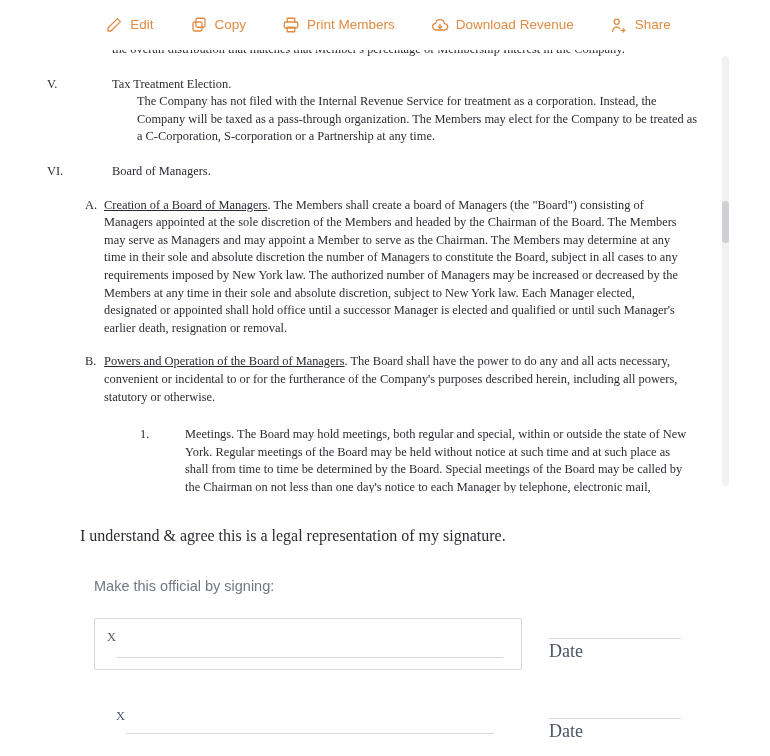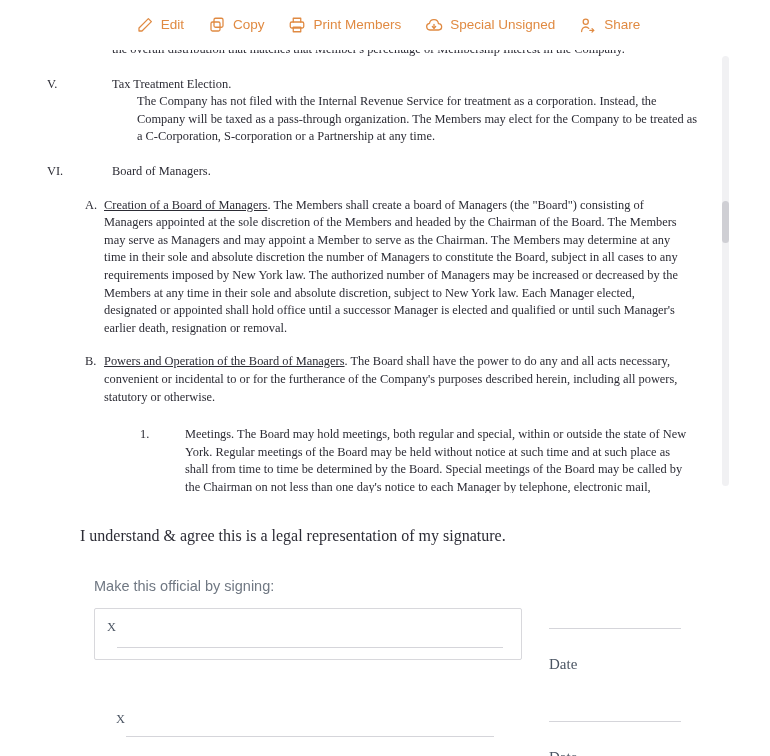--- a/index.html
+++ b/index.html
@@ -14,21 +14,21 @@
     font-family: "Liberation Sans", sans-serif;
     -webkit-font-smoothing: antialiased;
   }
 
   
   .toolbar {
     height: 50px;
     display: flex;
     align-items: center;
     justify-content: center;
-    gap: 0px;
+    gap: 12px;
     background: #ffffff;
     padding-left: 6px;
   }
   .tool-btn {
     display: flex;
     align-items: center;
     gap: 7px;
     color: #e08a42;
     padding: 4px 12px;
     cursor: pointer;
@@ -141,21 +141,21 @@
 
   
   .sign-block {
     margin: 33px 0 0 94px;
     width: 560px;
   }
   .sign-heading {
     font-family: "Liberation Sans", sans-serif;
     font-size: 14.5px;
     color: #707883;
-    margin-bottom: 14px;
+    margin-bottom: 24px;
   }
   .sign-row {
     display: flex;
     align-items: flex-start;
     margin-bottom: 28px;
   }
   .sig-field {
     width: 428px;
     flex: 0 0 428px;
     height: 52px;
@@ -185,23 +185,23 @@
     width: 132px;
     flex: 0 0 132px;
     padding-top: 20px;
   }
   .date-line {
     border-bottom: 1px solid #d5d5da;
     height: 1px;
   }
   .date-label {
     font-family: "Liberation Serif", serif;
-    font-size: 15px;
+    font-size: 18px;
     color: #4b5563;
-    margin-top: 27px;
+    margin-top: 2px;
   }
   .sign-row.plain .sig-field { padding-left: 22px; }
   .sign-row.plain .sig-line { left: 32px; right: 28px; bottom: 16px; }
 </style>
 </head>
 <body>
 
 <div class="toolbar">
 
   <button class="tool-btn">
@@ -235,21 +235,21 @@
   </button>
 
   <button class="tool-btn">
     <span class="tool-icon">
       <svg width="19" height="19" viewBox="0 0 24 24" fill="none" stroke="#e08a42" stroke-width="1.7" stroke-linecap="round" stroke-linejoin="round">
         <path d="M6.5 18A4.5 4.5 0 016 9.06 6 6 0 0117.9 9.5 3.8 3.8 0 0118 18H6.5z"></path>
         <path d="M12 10.5v5"></path>
         <path d="M9.8 13.4l2.2 2.2 2.2-2.2"></path>
       </svg>
     </span>
-    <span class="tool-label">Special Unsigned</span>
+    <span class="tool-label">Download Revenue</span>
   </button>
 
 
   <button class="tool-btn">
     <span class="tool-icon">
       <svg width="19" height="19" viewBox="0 0 24 24" fill="none" stroke="#e08a42" stroke-width="1.7" stroke-linecap="round" stroke-linejoin="round">
         <circle cx="9" cy="7" r="3.4"></circle>
         <path d="M3.5 20c0-3.4 2.5-6 5.5-6 1.6 0 3 .7 4 1.9"></path>
         <path d="M14.5 18.5h5"></path>
         <path d="M17.4 16.2l2.3 2.3-2.3 2.3"></path>

